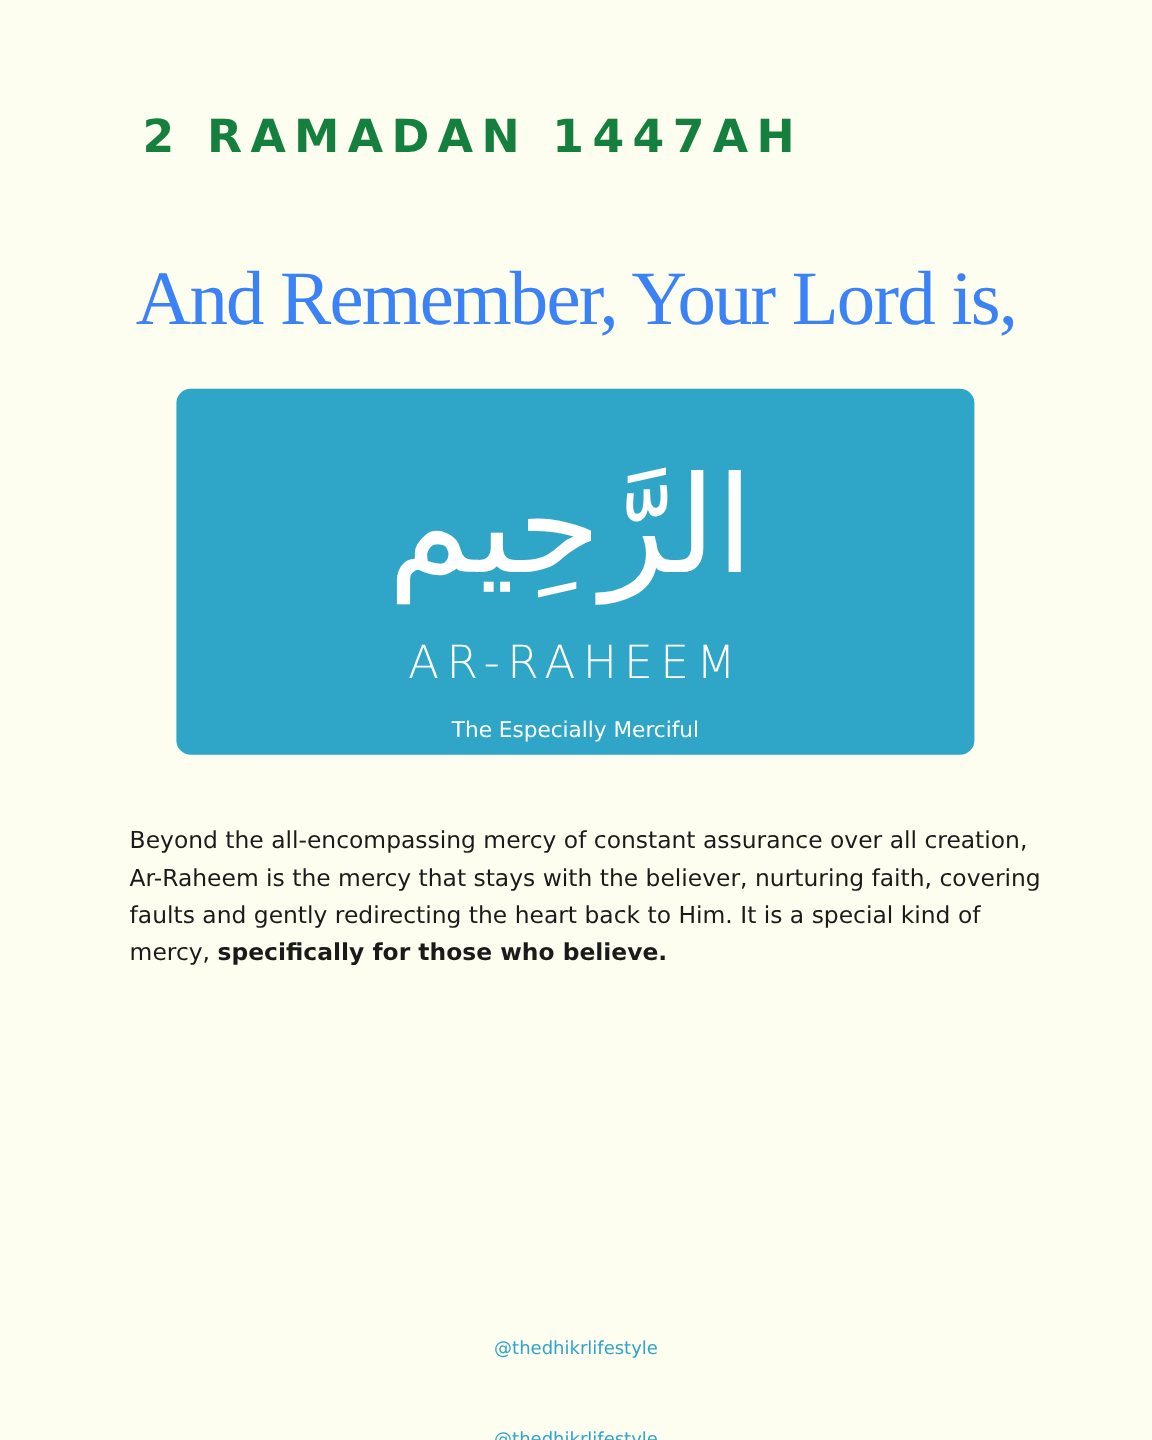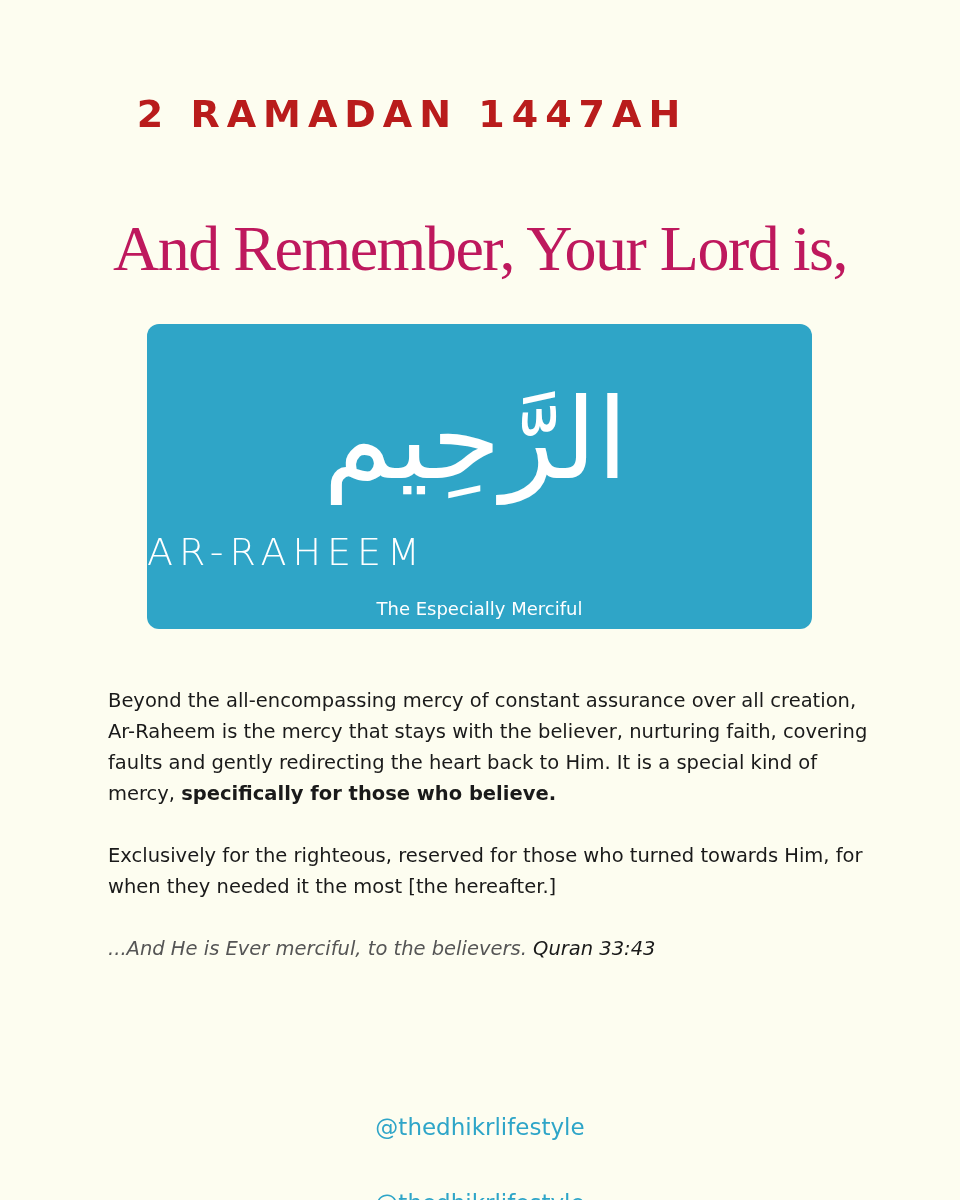--- a/index.html
+++ b/index.html
@@ -17,33 +17,32 @@
     .date-line {
       position: absolute;
       top: 92px;
       left: 0;
       width: 788px;
       text-align: center;
       font-family: "DejaVu Sans", sans-serif;
       font-size: 38px;
       font-weight: 600;
       letter-spacing: 7px;
-      color: #b91c1c;
-      margin-left: 18px;
+      color: #15803d;
     }
     .headline {
       position: absolute;
       top: 212px;
       left: 0;
       width: 960px;
       text-align: center;
       font-family: "Liberation Serif", serif;
       font-size: 64px;
       letter-spacing: -1.5px;
-      color: #be185d;
+      color: #3b82f6;
     }
     .card {
       position: absolute;
       top: 324px;
       left: 147px;
       width: 665px;
       height: 305px;
       background: #2fa5c7;
       border-radius: 12px;
     }
@@ -57,21 +56,21 @@
       font-size: 112px;
       line-height: 1.6;
       color: #ffffff;
       direction: rtl;
     }
     .name-translit {
       position: absolute;
       top: 206px;
       left: 0;
       width: 665px;
-      text-align: left;
+      text-align: center;
       font-family: "DejaVu Sans", sans-serif;
       font-size: 38px;
       font-weight: 300;
       letter-spacing: 6px;
       color: #ffffff;
     }
     .name-meaning {
       position: absolute;
       top: 254px;
       left: 0;
@@ -105,21 +104,21 @@
     .quote-ref {
       color: #1a1a1a;
       font-style: italic;
     }
     .handle {
       position: absolute;
       left: 0;
       width: 960px;
       text-align: center;
       font-family: "DejaVu Sans", sans-serif;
-      font-size: 23px;
+      font-size: 15px;
       color: #2ea5c8;
     }
     .handle-1 { top: 1114px; }
     .handle-2 { top: 1190px; }
   </style>
 </head>
 <body>
 
 <div class="date-line">2 RAMADAN 1447AH</div>
 
@@ -129,22 +128,18 @@
   <div class="arabic">الرَّحِيم</div>
   <div class="name-translit">AR-RAHEEM</div>
   <div class="name-meaning">The Especially Merciful</div>
 </div>
 
 <div class="body-text">
   <p>
     <span>Beyond the all-encompassing mercy of constant assurance over all creation, Ar-Raheem is the mercy that stays with the believer, nurturing faith, covering faults and gently redirecting the heart back to Him. It is a special kind of mercy, </span><b>specifically for those who believe.</b>
   </p>
   <p>
-    <span>Exclusively for the righteous, reserved for those who turned towards Him, for when they needed it the most [the hereafter.]</span><br>
-  </p>
-  <p>
-    <span class="quote">...And He is Ever merciful, to the believers.</span>
-    <span class="quote-ref">Quran 33:43</span>
+    <br>
   </p>
 </div>
 
 <div class="handle handle-1">@thedhikrlifestyle</div>
 <div class="handle handle-2">@thedhikrlifestyle</div>
 
 </body></html>

